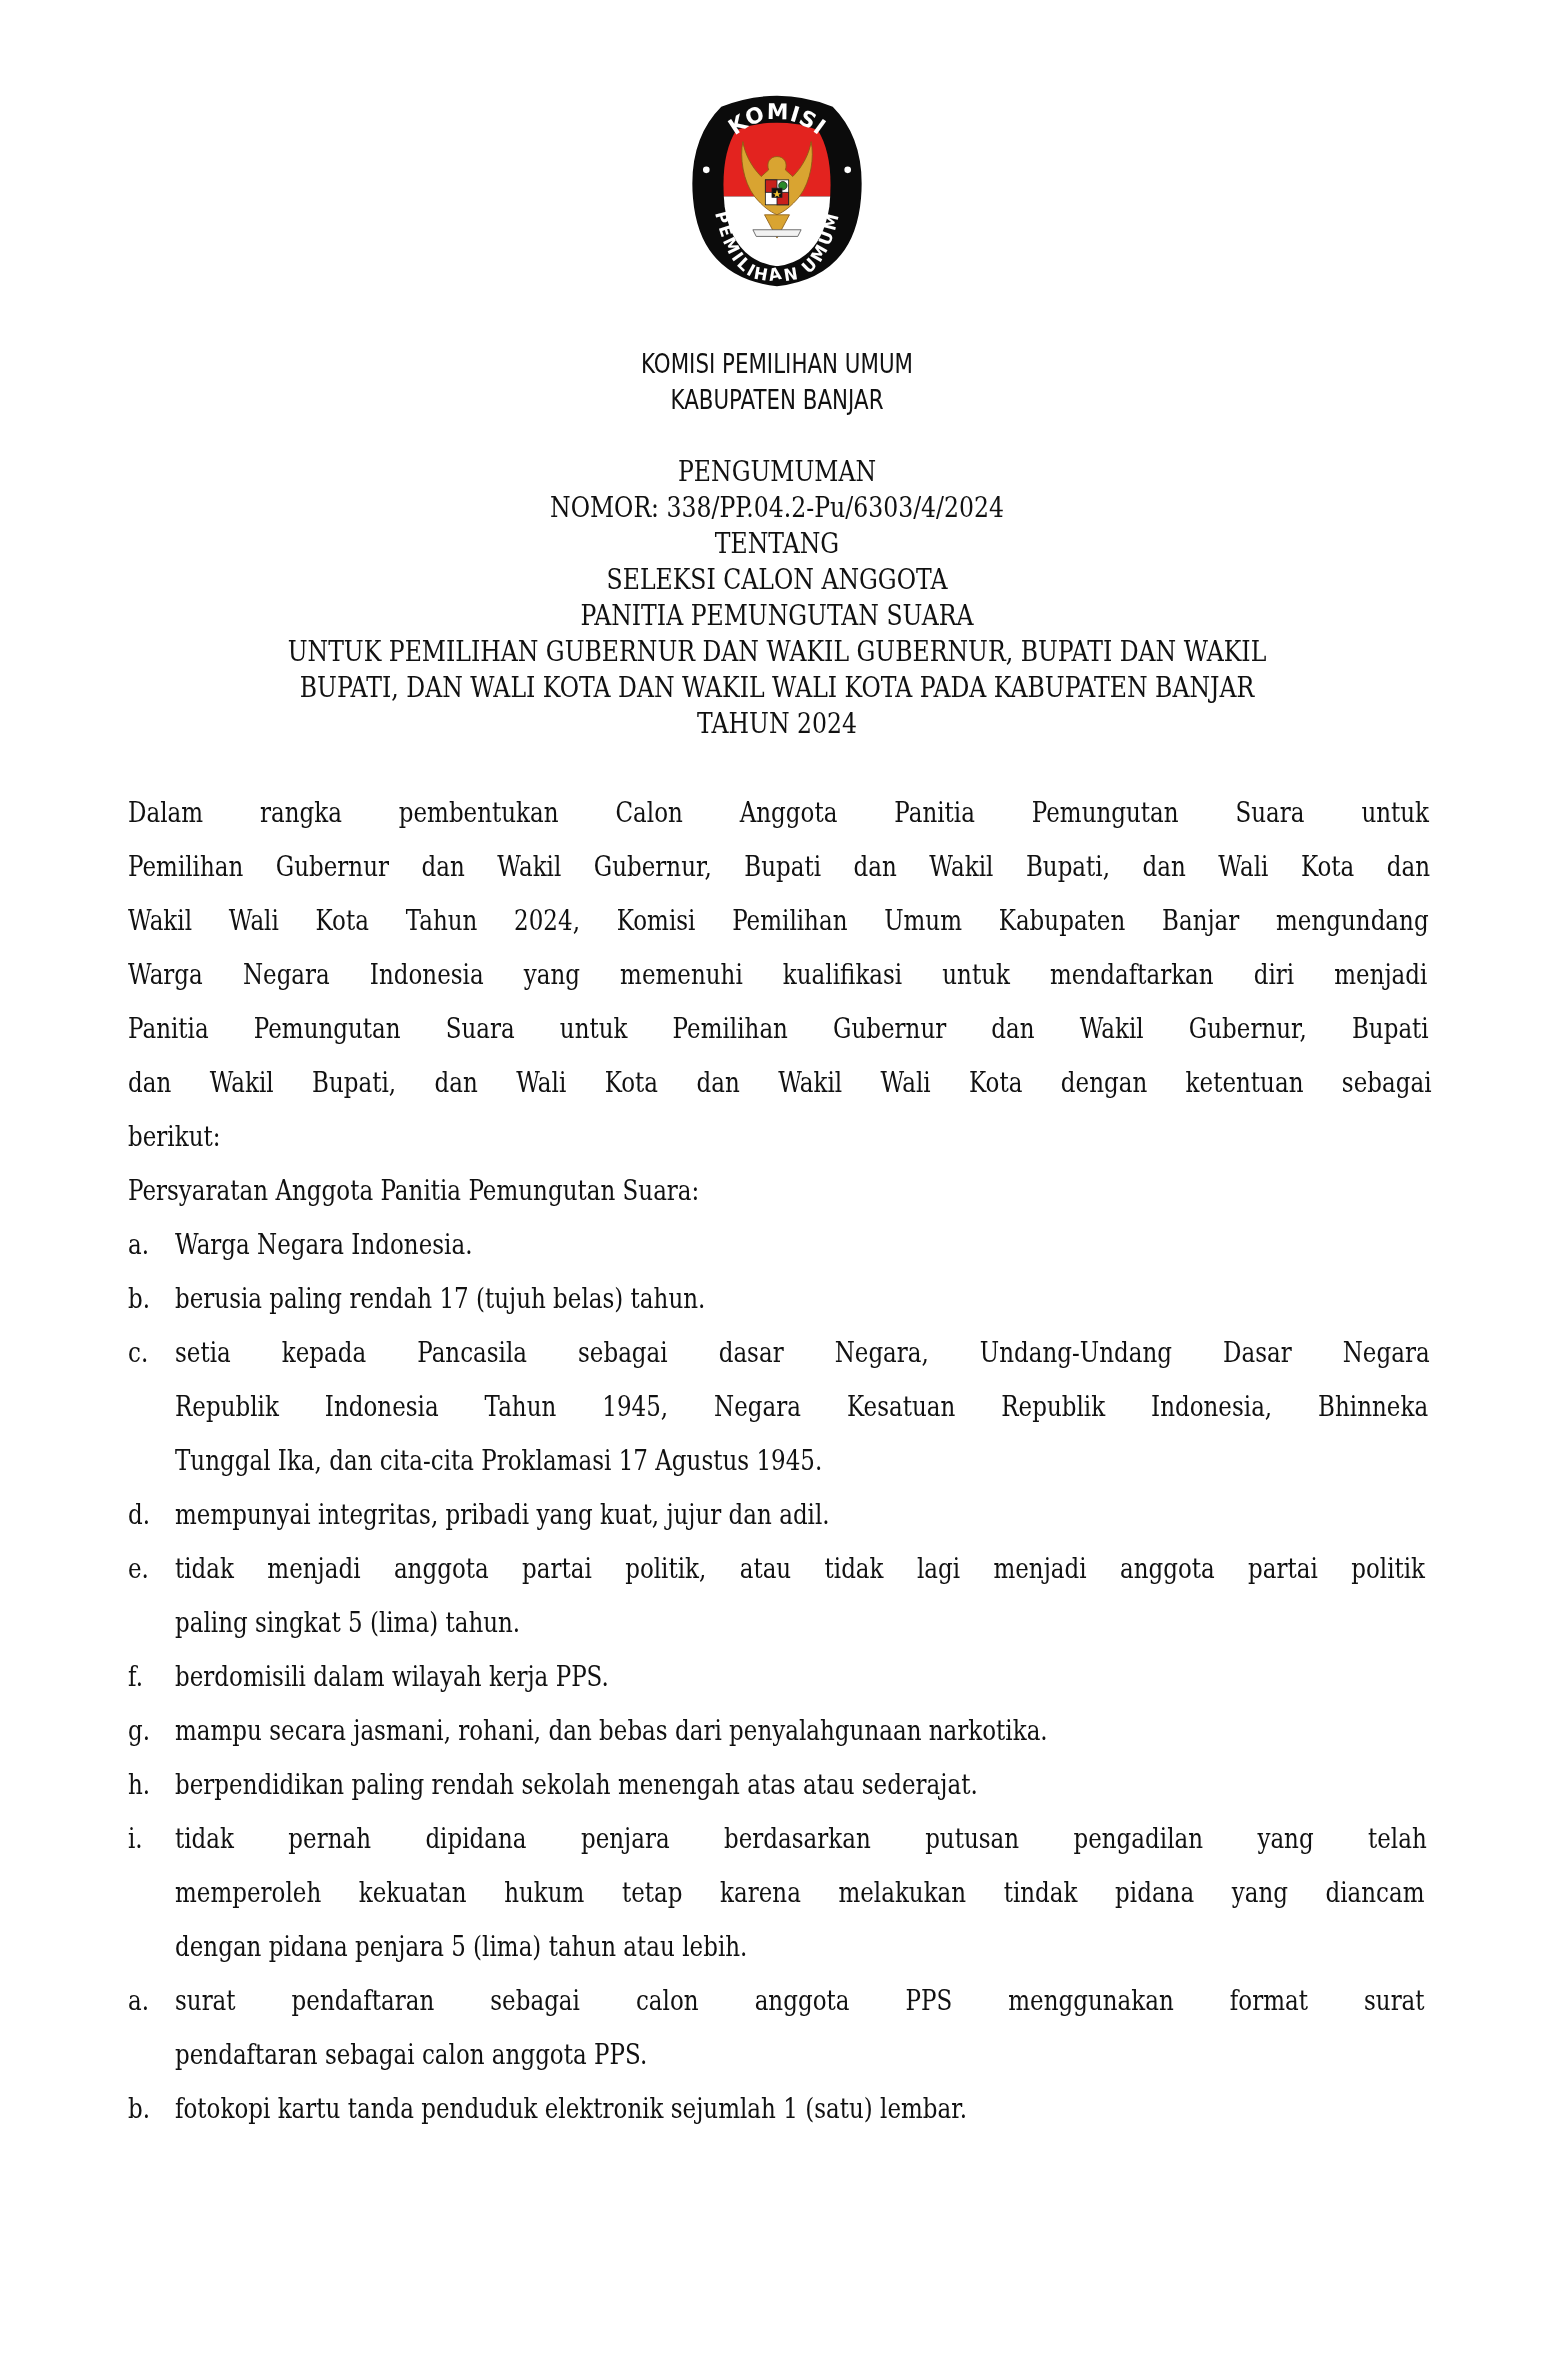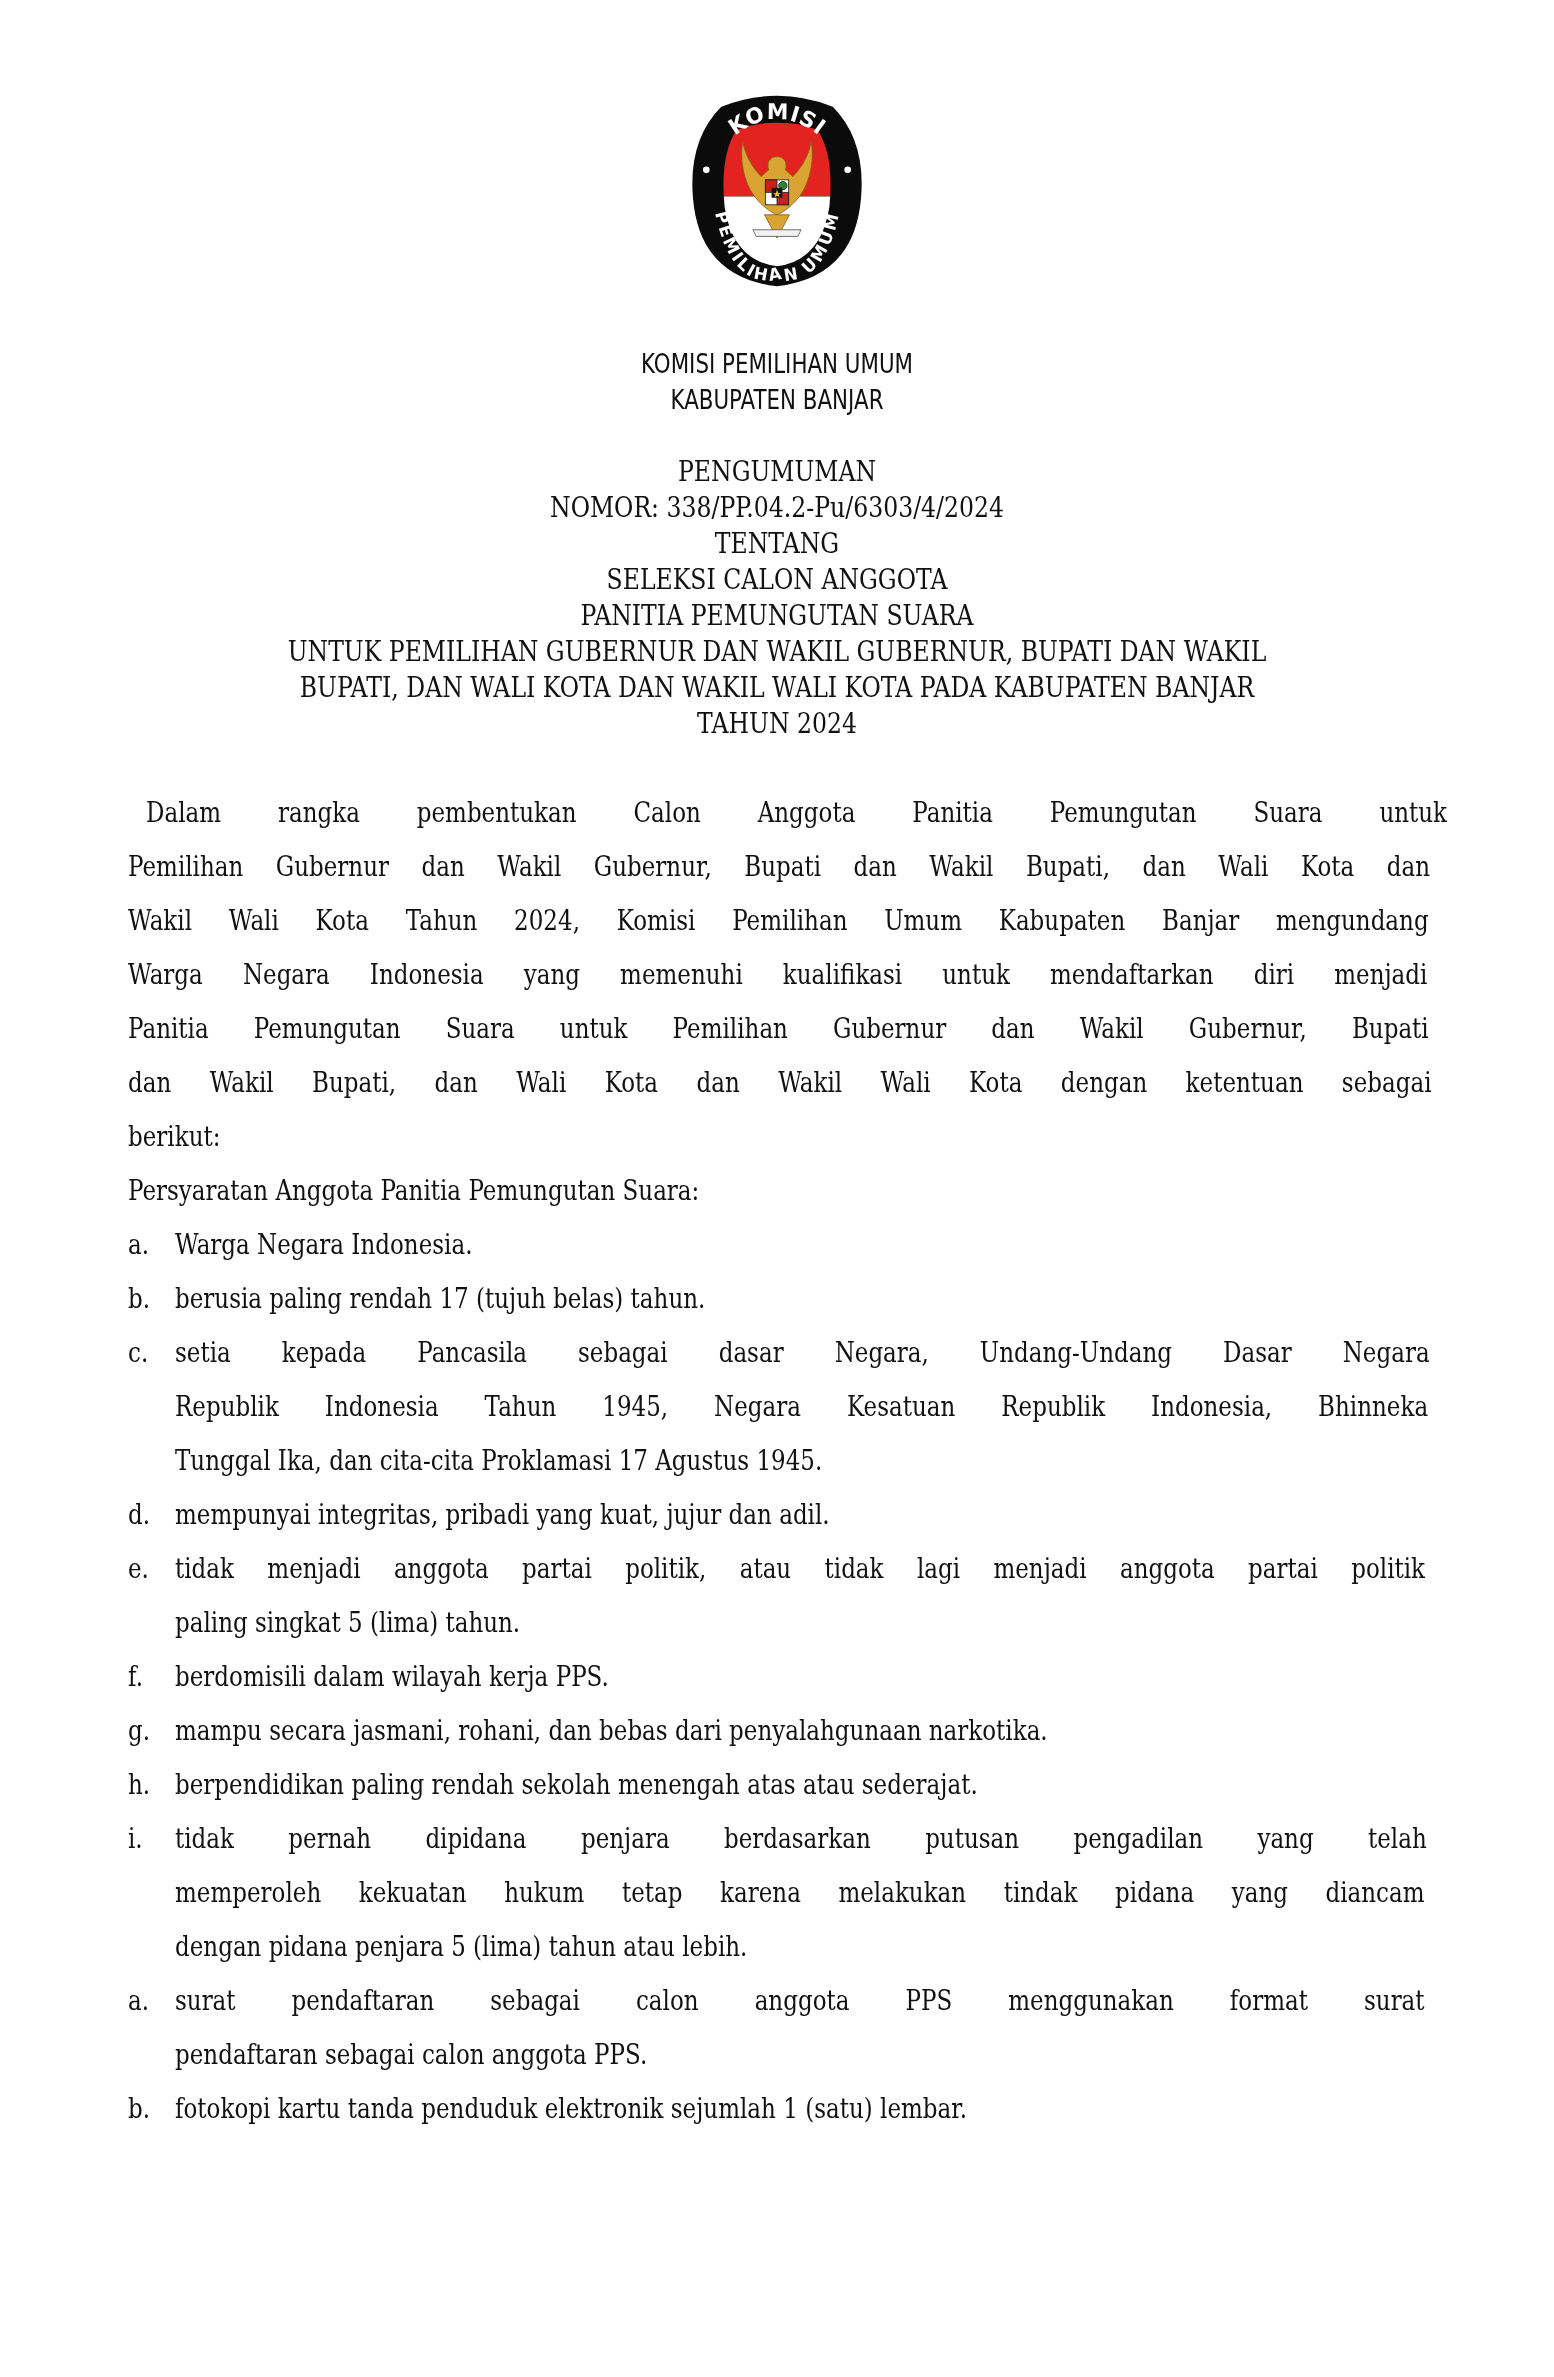--- a/index.html
+++ b/index.html
@@ -163,21 +163,21 @@
     <span class="tline">TENTANG</span>
     <span class="tline">SELEKSI CALON ANGGOTA</span>
     <span class="tline">PANITIA PEMUNGUTAN SUARA</span>
     <span class="tline">UNTUK PEMILIHAN GUBERNUR DAN WAKIL GUBERNUR, BUPATI DAN WAKIL</span>
     <span class="tline">BUPATI, DAN WALI KOTA DAN WAKIL WALI KOTA PADA KABUPATEN BANJAR</span>
     <span class="tline">TAHUN 2024</span>
   </div>
 
   <div class="body-text">
     <div class="para">
-      <span class="jl fit" style="text-align-last: left; text-align: left; margin-left: 18px;"><span class="sq" style="white-space: nowrap; transform: scaleX(0.84); word-spacing: 59px;">Dalam rangka pembentukan Calon Anggota Panitia Pemungutan Suara untuk</span></span>
+      <span class="jl fit" style="text-align-last: left; text-align: left;"><span class="sq" style="white-space: nowrap; transform: scaleX(0.84); word-spacing: 59px;">Dalam rangka pembentukan Calon Anggota Panitia Pemungutan Suara untuk</span></span>
       <span class="jl fit" style="text-align-last: left; text-align: left;"><span class="sq" style="white-space: nowrap; transform: scaleX(0.84); word-spacing: 30px;">Pemilihan Gubernur dan Wakil Gubernur, Bupati dan Wakil Bupati, dan Wali Kota dan</span></span>
       <span class="jl fit" style="text-align-last: left; text-align: left;"><span class="sq" style="white-space: nowrap; transform: scaleX(0.84); word-spacing: 35px;">Wakil Wali Kota Tahun 2024, Komisi Pemilihan Umum Kabupaten Banjar mengundang</span></span>
       <span class="jl fit" style="text-align-last: left; text-align: left;"><span class="sq" style="white-space: nowrap; transform: scaleX(0.84); word-spacing: 39px;">Warga Negara Indonesia yang memenuhi kualifikasi untuk mendaftarkan diri menjadi</span></span>
       <span class="jl fit" style="text-align-last: left; text-align: left;"><span class="sq" style="white-space: nowrap; transform: scaleX(0.84); word-spacing: 45px;">Panitia Pemungutan Suara untuk Pemilihan Gubernur dan Wakil Gubernur, Bupati</span></span>
       <span class="jl fit" style="text-align-last: left; text-align: left;"><span class="sq" style="white-space: nowrap; transform: scaleX(0.84); word-spacing: 37px;">dan Wakil Bupati, dan Wali Kota dan Wakil Wali Kota dengan ketentuan sebagai</span></span>
       <span class="jl last" style="text-align-last: left; text-align: left;"><span class="sq" style="white-space: nowrap; transform: scaleX(0.84);">berikut:</span></span>
     </div>
 
     <span class="section-label" style="text-align-last: left; text-align: center;"><span class="sq" style="white-space: nowrap; transform: scaleX(0.84);">Persyaratan Anggota Panitia Pemungutan Suara:</span></span>
     <div id="req-list">

